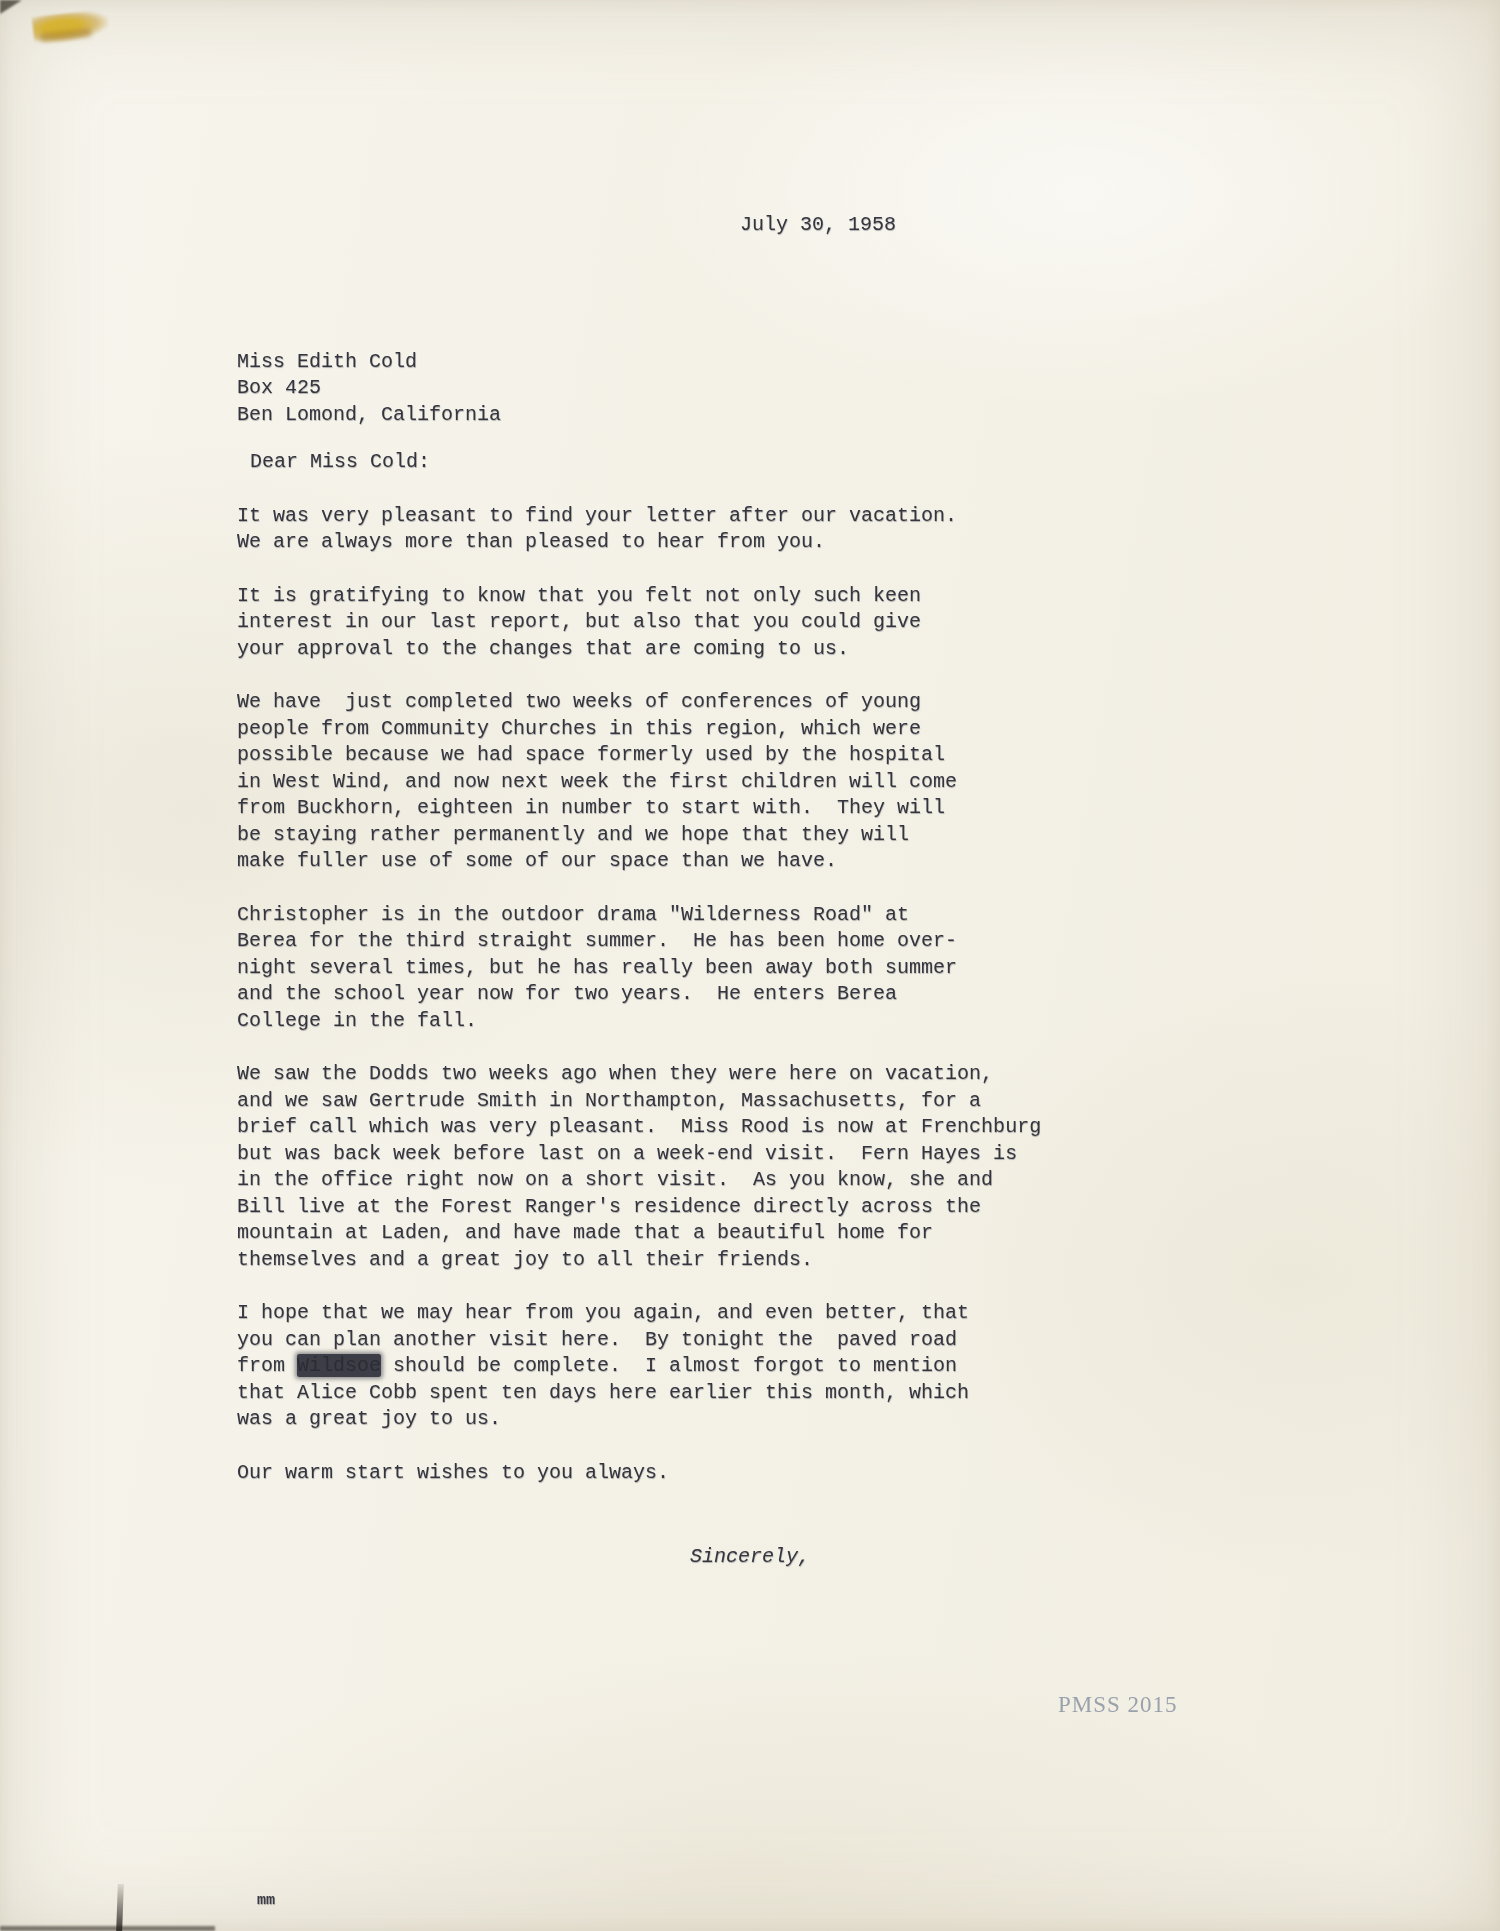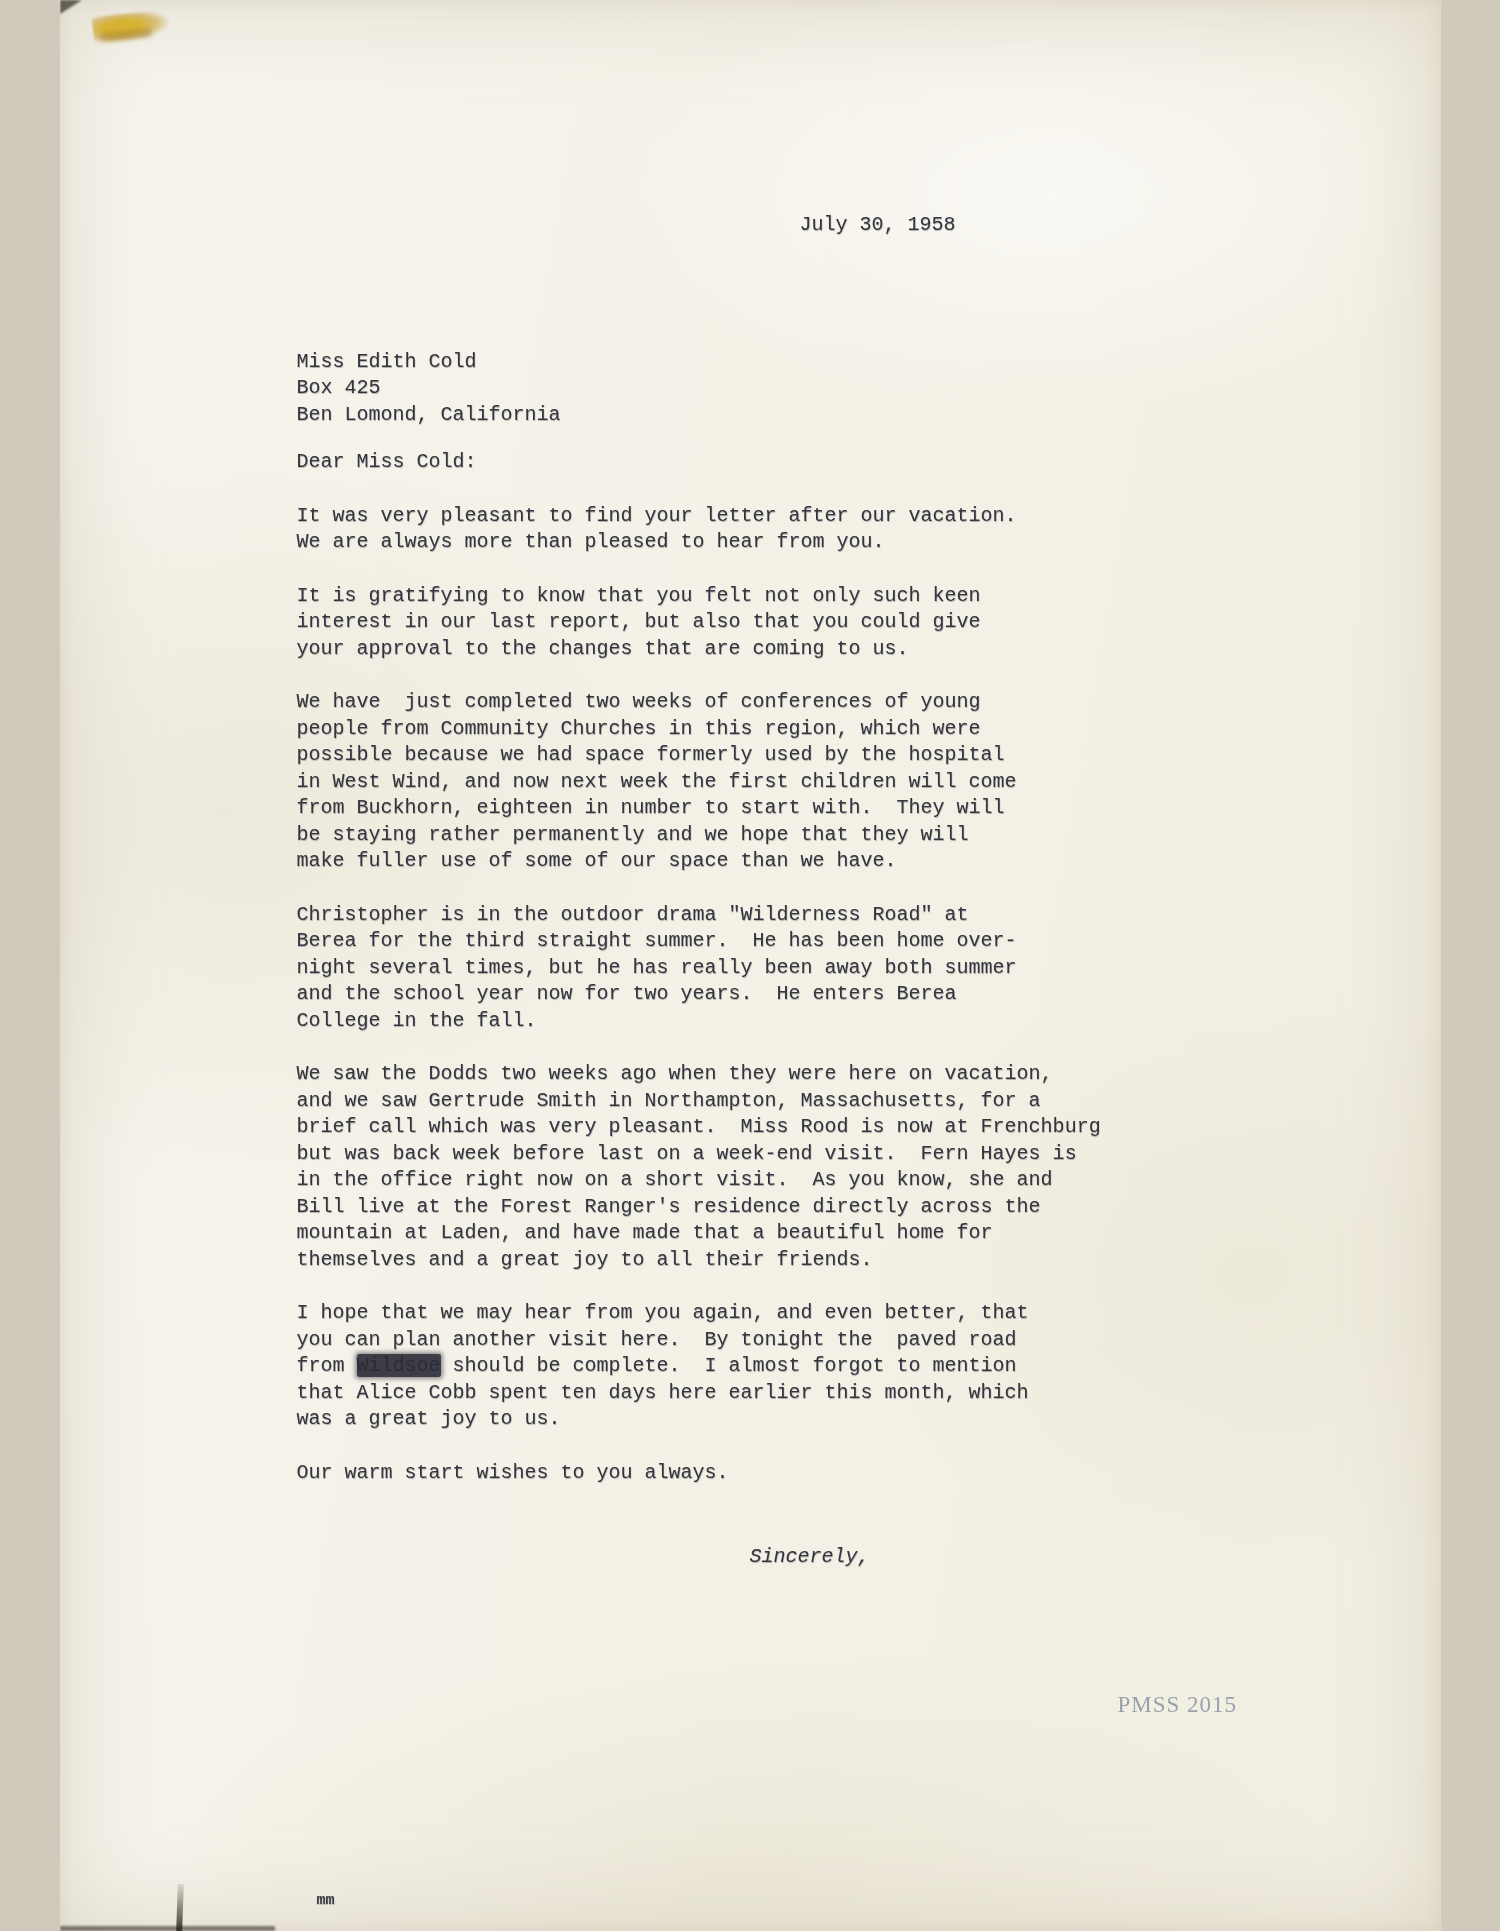--- a/index.html
+++ b/index.html
@@ -1,20 +1,20 @@
 <!DOCTYPE html>
 <html><head>
 <meta charset="utf-8">
 <style>
   html, body { margin: 0; padding: 0; }
   body { background: #cfcabb; }
 
   .paper {
     position: relative;
-    width: 1381px;
+    width: 1500px;
     height: 1931px;
     margin: 0 auto;
     box-sizing: border-box;
     padding: 212px 120px 0 237px;
     background-color: #f3f0e5;
     background-image:
       radial-gradient(ellipse 620px 320px at 72% 10%, rgba(255,255,255,0.55), rgba(255,255,255,0) 70%),
       radial-gradient(ellipse 700px 520px at 12% 42%, rgba(230,225,208,0.55), rgba(230,225,208,0) 72%),
       radial-gradient(ellipse 560px 430px at 86% 66%, rgba(232,227,210,0.5), rgba(232,227,210,0) 70%),
       radial-gradient(ellipse 800px 300px at 50% 97%, rgba(228,222,202,0.45), rgba(228,222,202,0) 75%),
@@ -29,21 +29,21 @@
     color: #34353e;
   }
 
   .typed {
     white-space: pre-wrap;
     text-shadow: 0.4px 0.5px 0.7px rgba(52,53,62,0.35);
   }
 
   .date-line { margin: 0 0 0 503px; }
   .recipient { margin-top: 110px; }
-  .salutation { margin-top: 21px; }
+  .salutation { margin-top: 21px; margin-left: 13px; }
 
   .letter-body p { margin: 27px 0 0 0; max-width: 840px; }
 
   .sign-off { margin-top: 27px; }
   .closing { margin: 58px 0 0 453px; font-style: italic; }
   .signature { margin: 198px 0 0 453px; }
 
   .overstruck {
     color: #2b2c34;
     background: #3c3d46;

